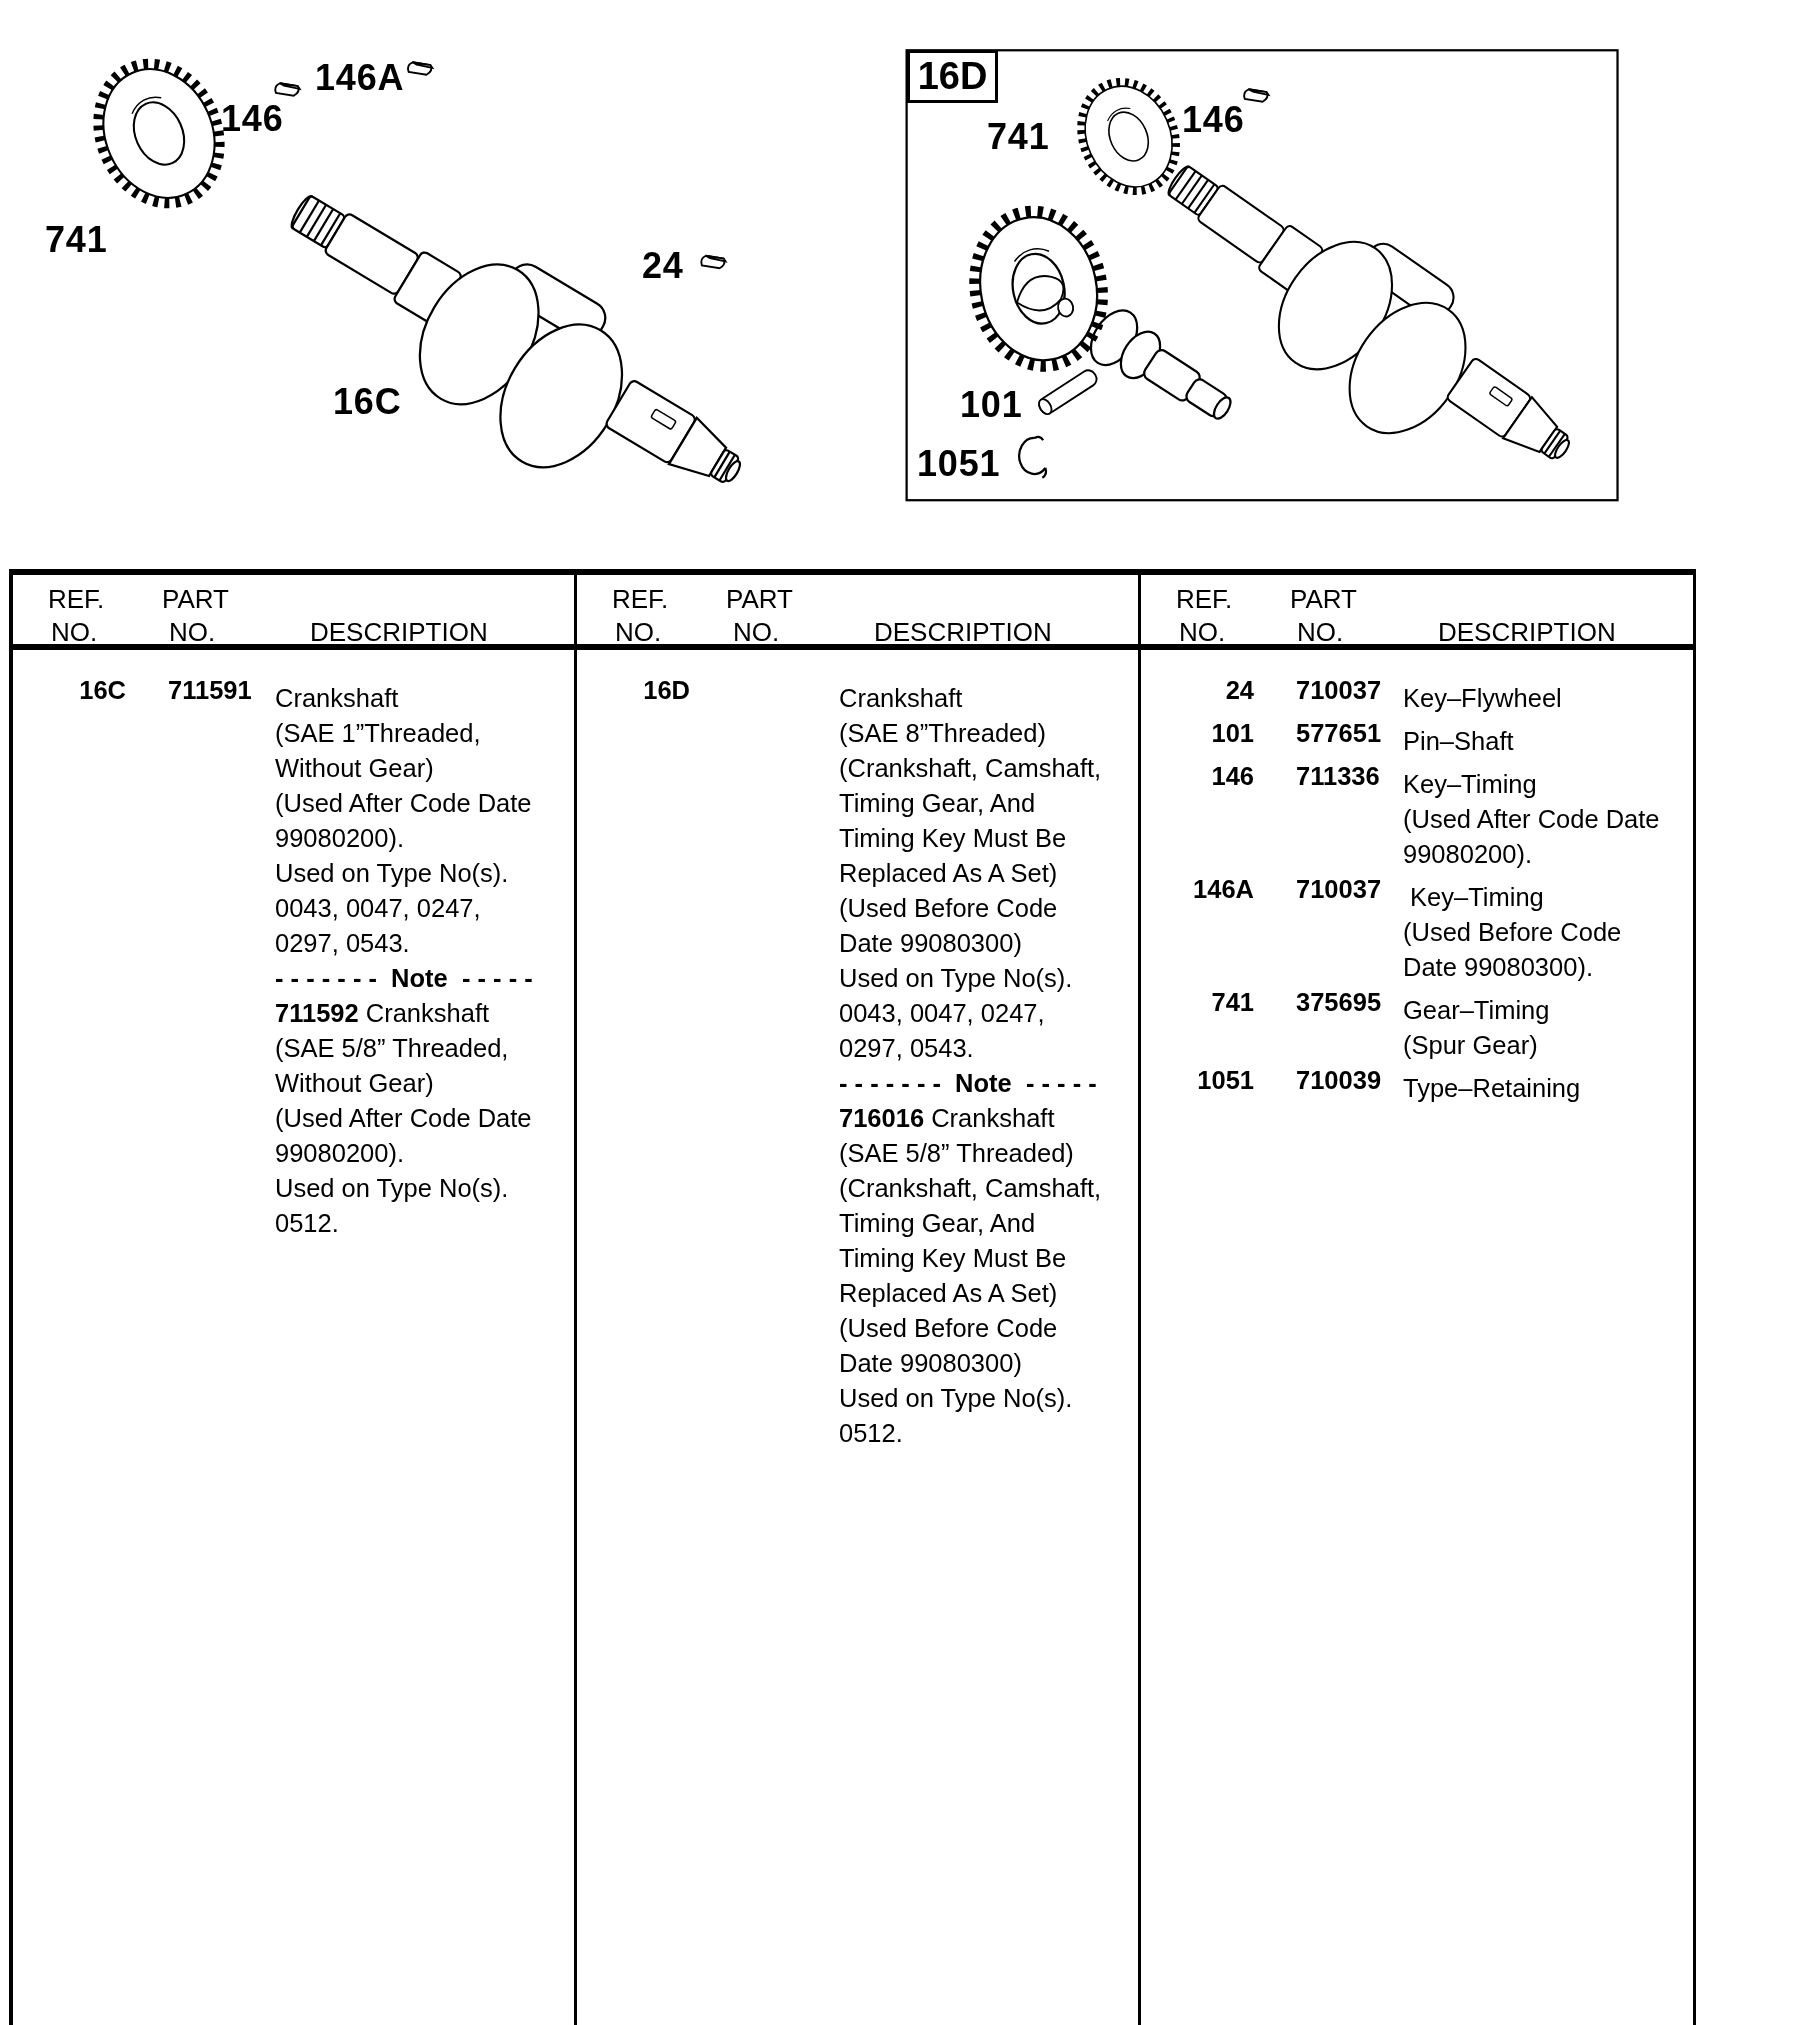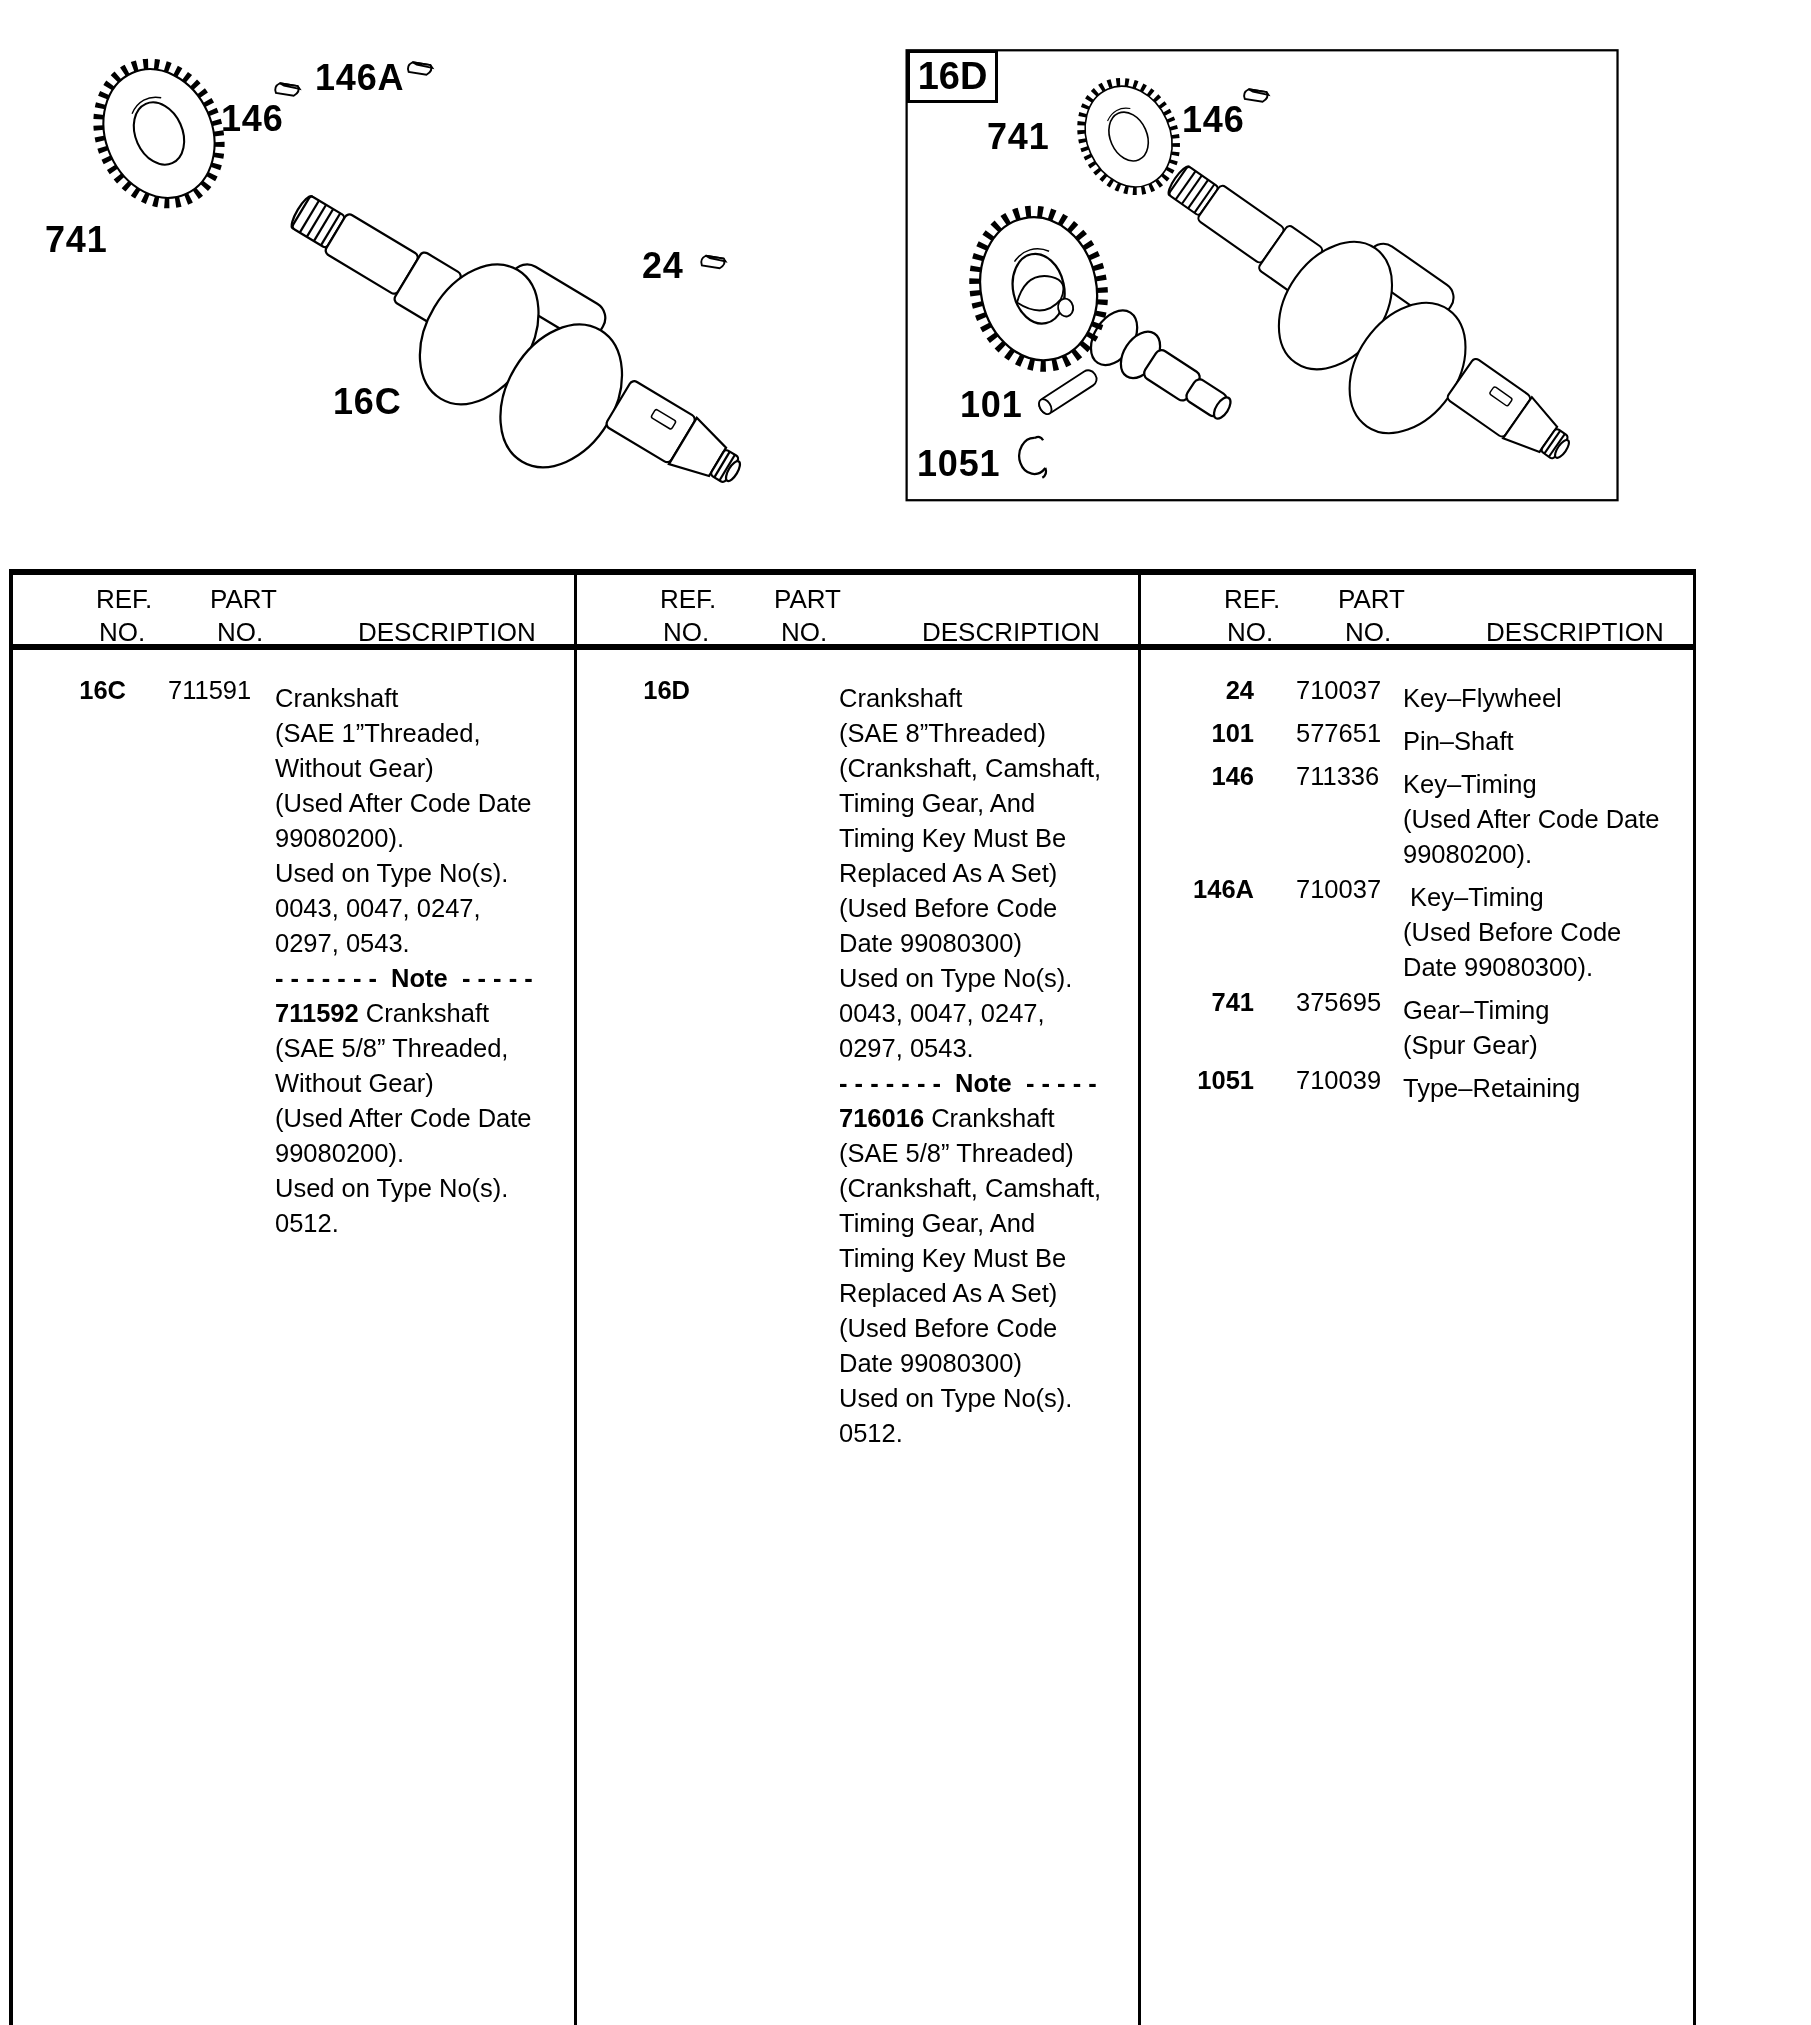--- a/index.html
+++ b/index.html
@@ -13,30 +13,30 @@
   
   .ptable{position:absolute;left:9px;top:569px;width:1687px;height:1457px;
           border-left:4.5px solid #000;border-right:3.8px solid #000;border-top:6px solid #000;
           box-sizing:border-box;}
   .cols{display:flex;height:100%;}
   .col{position:relative;box-sizing:border-box;}
   .c0{width:561px;}
   .c1{width:564px;border-left:3.8px solid #000;}
   .c2{flex:1;border-left:3.8px solid #000;}
   .hdr{height:69px;border-bottom:6px solid #000;position:relative;font-size:26px;}
-  .hdr span{position:absolute;line-height:1;margin-left:48px;}
+  .hdr span{position:absolute;line-height:1;}
   .h-ref1{left:35px;top:10.5px;}
   .h-ref2{left:38px;top:44px;}
   .h-part1{left:149px;top:10.5px;text-align:right;}
   .h-part2{left:156px;top:44px;}
   .h-desc{left:297px;top:44px;}
   .rows{padding-top:22.5px;}
   .row{display:grid;grid-template-columns:113px 42px 107px 1fr;font-size:25.5px;line-height:35px;}
   .ref{grid-column:1;text-align:right;font-weight:bold;white-space:pre;}
-  .part{grid-column:3;font-weight:normal;white-space:pre;}
+  .part{grid-column:3;font-weight:bold;white-space:pre;}
   .desc{grid-column:4;margin-top:8px;}
   .dline{white-space:pre;}
   .dline.bold{font-weight:bold;}
 </style>
 </head>
 <body>
 
 <div class="page">
 
   <svg class="art" width="1811" height="570" viewBox="0 0 2415 760">

